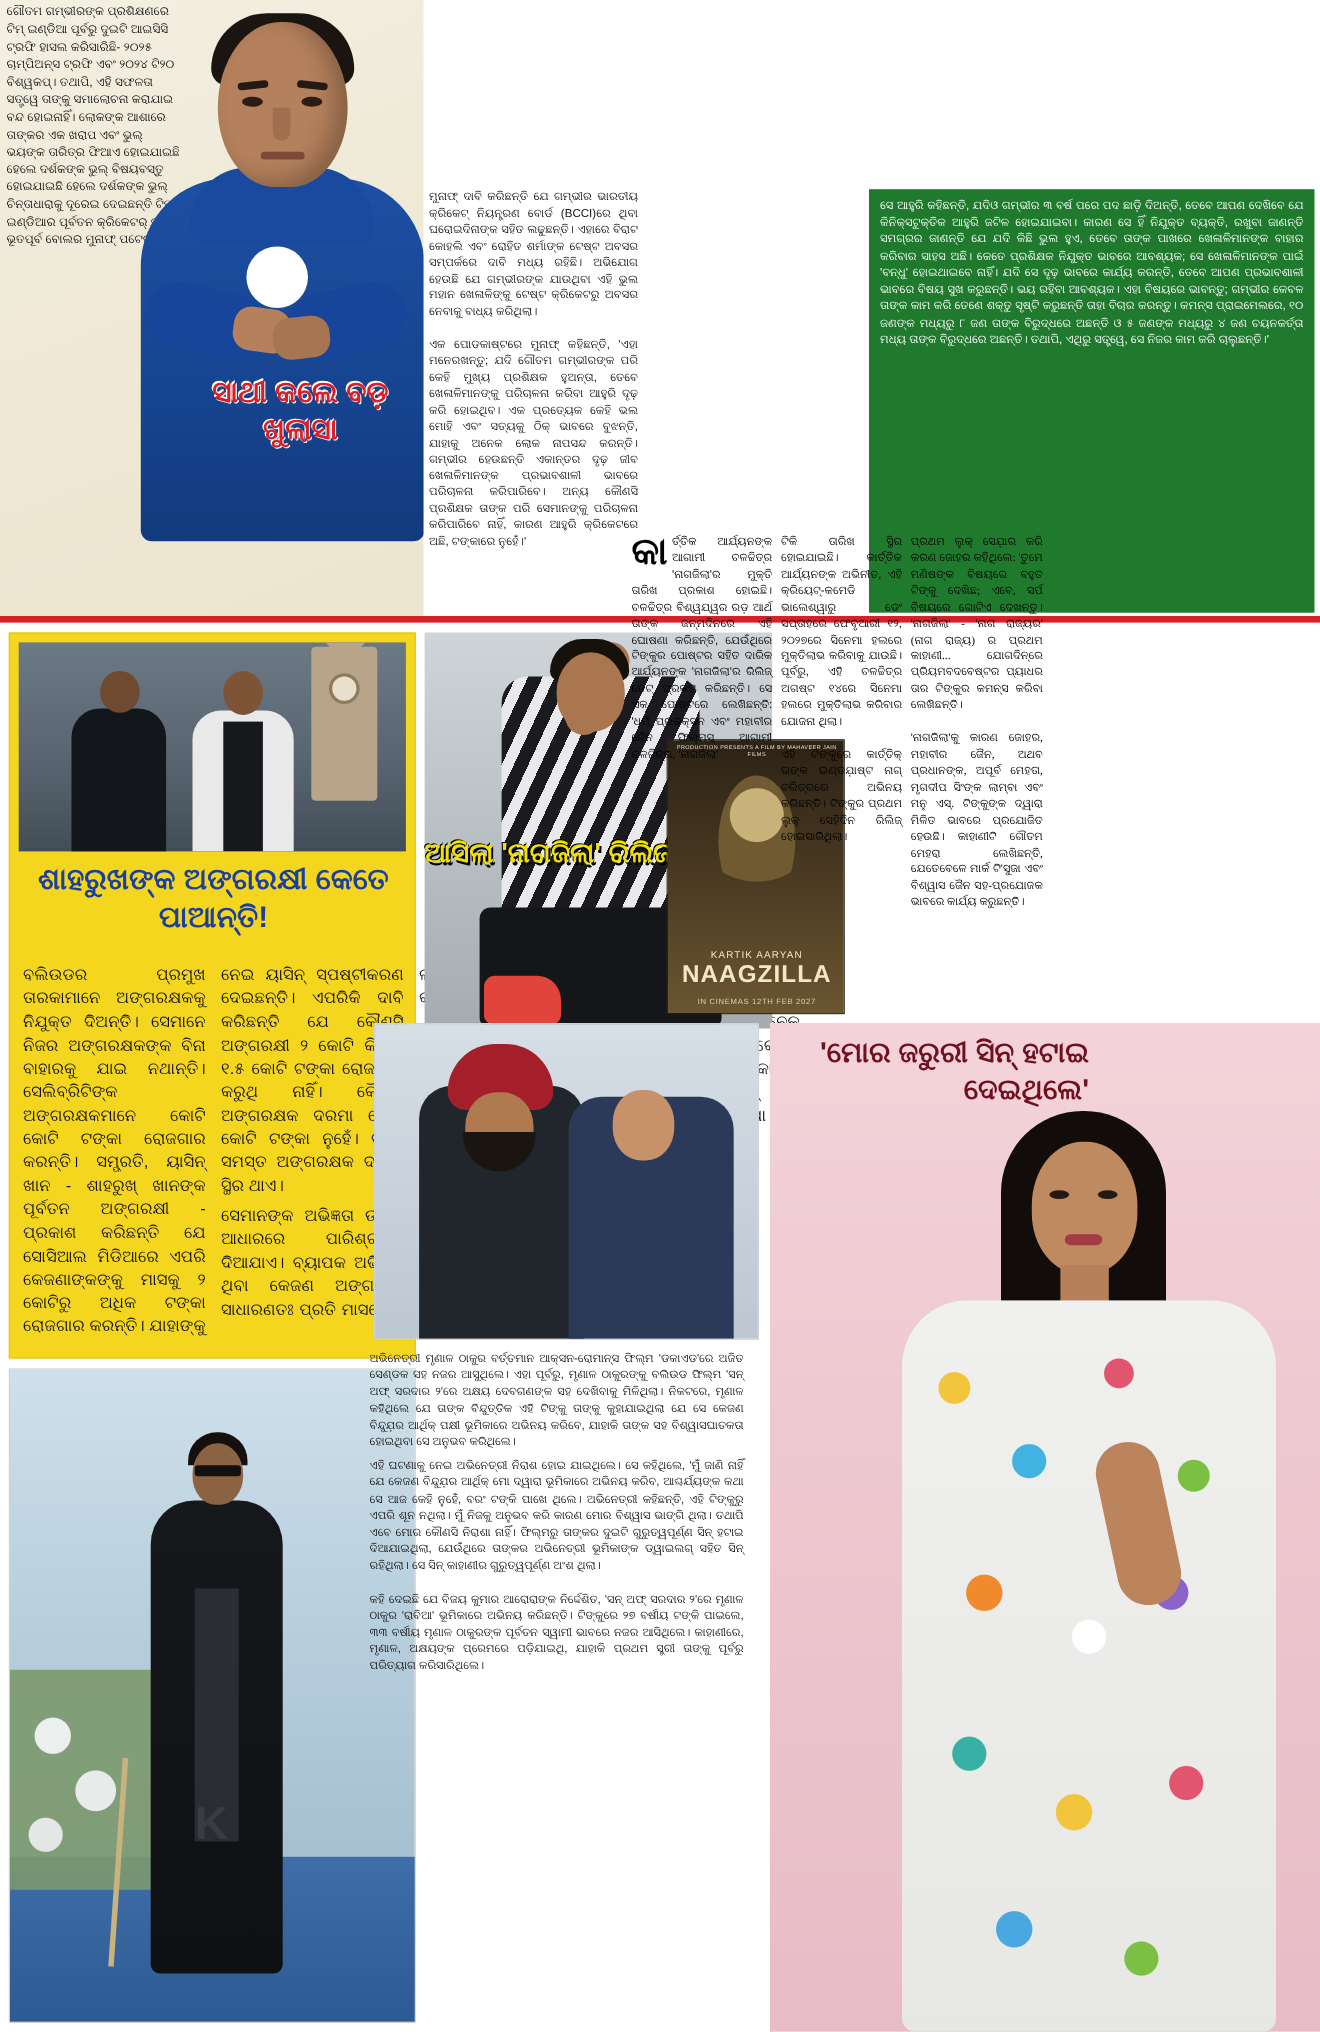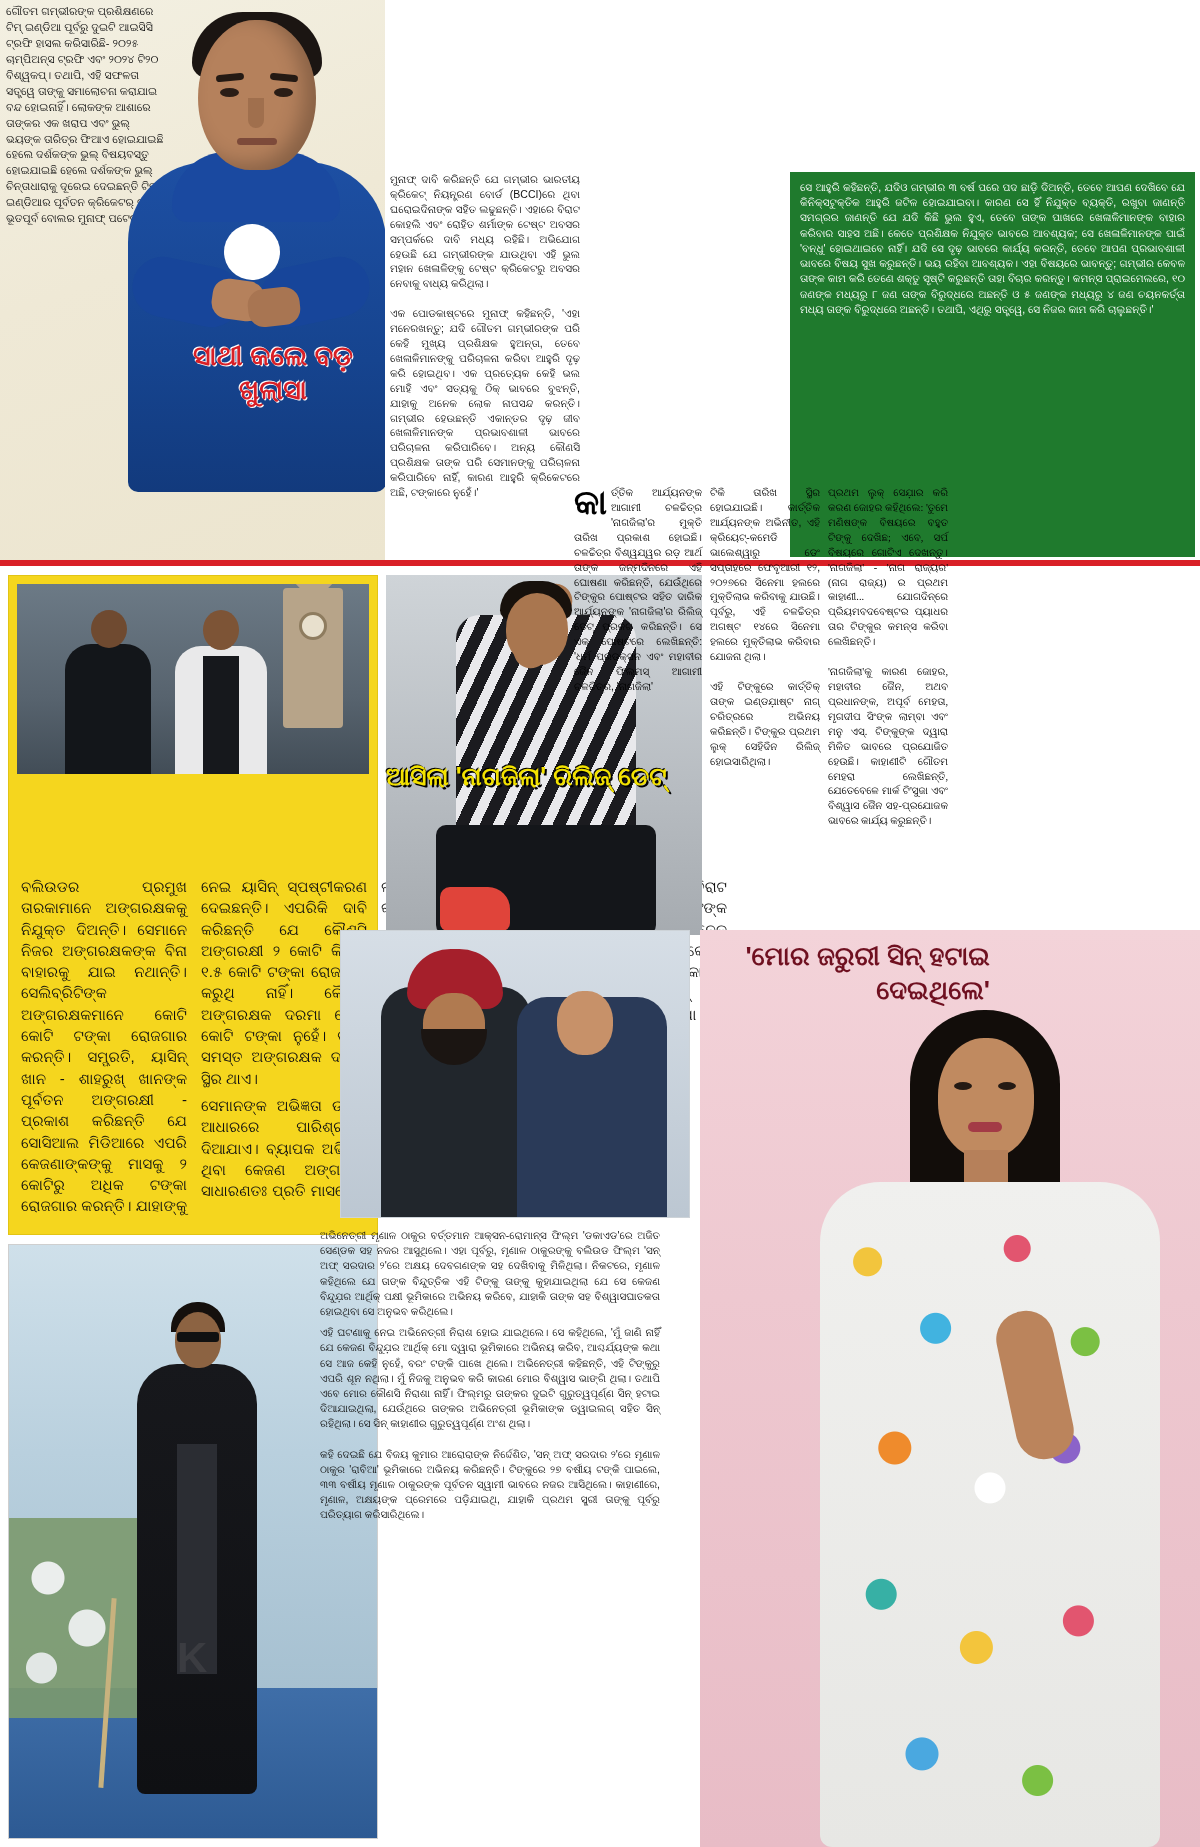--- a/index.html
+++ b/index.html
@@ -365,21 +365,21 @@
   }
   #takatak-photo .hair-w {
     position:absolute; left:208px; top:42px; width:74px; height:76px;
     background:#23170f; border-radius:38px 38px 20px 20px; z-index:-1;
   }
   #takatak-headline {
     position:absolute; left:700px; top:940px; width:290px;
     text-align:right; font-size:26px; font-weight:bold; color:#6f1020; line-height:1.3;
   }
   #mrunal-body {
-    position:absolute; left:320px; top:1228px; width:340px; height:600px;
+    position:absolute; left:336px; top:1228px; width:340px; height:600px;
     font-size:10.4px; line-height:1.46; text-align:justify;
   }
 
   
   #mrunal-panel {
     position:absolute; left:700px; top:930px; width:500px; height:917px;
     background:linear-gradient(180deg,#f3d3d9 0%,#eec8d0 40%,#e8bcc6 100%);
   }
   #mrunal-figure {
     position:absolute; left:760px; top:1010px; width:430px; height:837px;
@@ -475,20 +475,21 @@
     <div id="srk-photo">
       <div class="spire"></div>
       <div class="church">
         <div class="clock"></div>
       </div>
       <div class="man-a"></div>
       <div class="man-b">
           <div class="inner"></div>
         </div>
     </div>
+    <div id="srk-headline">ଶାହରୁଖଙ୍କ ଅଙ୍ଗରକ୍ଷୀ କେତେ ପାଆନ୍ତି!</div>
     <div id="srk-body">
       <p style="white-space:pre-line;">ବଲିଉଡର ପ୍ରମୁଖ ତାରକାମାନେ ଅଙ୍ଗରକ୍ଷକକୁ ନିଯୁକ୍ତ ଦିଅନ୍ତି। ସେମାନେ ନିଜର ଅଙ୍ଗରକ୍ଷକଙ୍କ ବିନା ବାହାରକୁ ଯାଇ ନଥାନ୍ତି। ସେଲିବ୍ରିଟିଙ୍କ ଅଙ୍ଗରକ୍ଷକମାନେ କୋଟି କୋଟି ଟଙ୍କା ରୋଜଗାର କରନ୍ତି। ସମ୍ପ୍ରତି, ୟାସିନ୍ ଖାନ - ଶାହରୁଖ୍ ଖାନଙ୍କ ପୂର୍ବତନ ଅଙ୍ଗରକ୍ଷୀ - ପ୍ରକାଶ କରିଛନ୍ତି ଯେ ସୋସିଆଲ ମିଡିଆରେ ଏପରି କେଜଣାଙ୍କଙ୍କୁ ମାସକୁ ୨ କୋଟିରୁ ଅଧିକ ଟଙ୍କା ରୋଜଗାର କରନ୍ତି। ଯାହାଙ୍କୁ ନେଇ ୟାସିନ୍ ସ୍ପଷ୍ଟୀକରଣ ଦେଇଛନ୍ତି। ଏପରିକି ଦାବି କରିଛନ୍ତି ଯେ କୌଣସି ଅଙ୍ଗରକ୍ଷୀ ୨ କୋଟି କିମ୍ବା ୧.୫ କୋଟି ଟଙ୍କା ରୋଜଗାର କରୁଥି ନାହିଁ। କୌଣସି ଅଙ୍ଗରକ୍ଷକ ଦରମା କୋଟି କୋଟି ଟଙ୍କା ନୁହେଁ। ବରଂ, ସମସ୍ତ ଅଙ୍ଗରକ୍ଷକ ଦରମା ସ୍ଥିର ଥାଏ।</p>
       <p style="white-space:pre-line;">ସେମାନଙ୍କ ଅଭିଜ୍ଞତା ଉପର ଆଧାରରେ ପାରିଶ୍ରମିକ ଦିଆଯାଏ। ବ୍ୟାପକ ଅଭିଜ୍ଞତା ଥିବା କେଜଣ ଅଙ୍ଗରକ୍ଷୀ ସାଧାରଣତଃ ପ୍ରତି ମାସରେ ୧ ଲକ୍ଷ ଟଙ୍କା ରୋଜଗାର କରନ୍ତି।
 
 ୟାସିନ୍ ଖାନ ପ୍ରାୟ ଏକ ଦଶନ୍ଧି ଧରି ଶାହରୁଖ ଖାନଙ୍କ ପାଇଁ କେଜଣ ଅଙ୍ଗରକ୍ଷୀ ଭାବରେ କାର୍ଯ୍ୟ କରିଥିଲେ। ସେ ପ୍ରକାଶ କରିଥିଲେ ଯେ ଟିଙ୍କୁ ରୋଜଗାର ଥିବା ସମୟରେ ତାଙ୍କୁ ସୁରକ୍ଷା ଯୋଗାଇବାର ପାଇଁ ସେ ଅତିରିକ୍ତ ପାରିଶ୍ରମିକ ପାଇଥିଲେ। ଗୌରୀ, ଶାହରୁଖଙ୍କ ସୁରକ୍ଷା ଯୋଗାଇବା ପାଇଁ ଅତିରିକ୍ତ ପାରିଶ୍ରମିକ ଦେଇଥିଲେ। ମନ୍ନତ ସିଂହ ଖାନ୍, ବିରାଟ କୋହଲି ଏବଂ ଯୁବରାଜ ସିଂଙ୍କ ସମେତ ଅନେକ ସେଲିବ୍ରିଟିଙ୍କ ପାଇଁ କେଜଣ ଅଙ୍ଗରକ୍ଷୀ ଭାବରେ କାର୍ଯ୍ୟ କରିବା ପରେ, ୟାସିନ୍ ଖାନ ବର୍ତ୍ତମାନ ନିଜର ସୁରକ୍ଷା ଫର୍ମ ଚଳାଉଛନ୍ତି।</p>
     </div>
   </div>
 
   <div id="srk-photo2">
     <div class="carpet"></div>
@@ -507,20 +508,27 @@
     <div class="body"></div>
     <div class="legs"></div>
     <div class="arm"></div>
     <div class="hair"></div>
     <div class="head"></div>
     <div class="shoe"></div>
   </div>
 
   <div id="naag-headline">ଆସିଲା 'ନାଗଜିଲା' ରିଲିଜ୍ ଡେଟ୍</div>
 
+  <div id="naag-poster">
+    <div class="poster-top">PRODUCTION PRESENTS A FILM BY MAHAVEER JAIN FILMS</div>
+    <div class="snake"></div>
+    <div class="pname">KARTIK AARYAN</div>
+    <div class="ptitle">NAAGZILLA</div>
+    <div class="pdate">IN CINEMAS 12TH FEB 2027</div>
+  </div>
 
   <div id="naag-col-1">
     <span id="naag-dropcap">କା</span>
     <span style="white-space:pre-line;">ର୍ତ୍ତିକ ଆର୍ଯ୍ୟନଙ୍କ ଆଗାମୀ ଚଳଚ୍ଚିତ୍ର 'ନାଗଜିଲା'ର ମୁକ୍ତି ତାରିଖ ପ୍ରକାଶ ହୋଇଛି। ଚଳଚ୍ଚିତ୍ର ବିଶ୍ୱଯ୍ୱର ରଡ଼ ଆର୍ଥ ତାଙ୍କ ଜନ୍ମଦିନରେ ଏହି ଘୋଷଣା କରିଛନ୍ତି, ଯେଉଁଥିରେ ଟିଙ୍କୁର ପୋଷ୍ଟର ସହିତ ଦାରିକ ଆର୍ଯ୍ୟନଙ୍କ 'ନାଗଜିଲା'ର ରିଲିଜ୍ ଡେଟ୍ ପ୍ରକଟ କରିଛନ୍ତି। ସେ ଏକ ପୋଷ୍ଟରେ ଲେଖିଛନ୍ତି: 'ଧର୍ମ ପ୍ରଡକ୍ସନ ଏବଂ ମହାବୀର ଜୈନ ଫିଲ୍ମସ୍ ଆଗାମୀ ଚଳଚ୍ଚିତ୍ର, 'ନାଗଜିଲା'</span>
   </div>
   <div id="naag-col-2" style="white-space:pre-line;">ଟିକି ତାରିଖ ସ୍ଥିର ହୋଇଯାଇଛି। କାର୍ତ୍ତିକ ଆର୍ଯ୍ୟନଙ୍କ ଅଭିନୀତ, ଏହି କ୍ରିୟେଟ୍-କମେଡି ଭାଲେଶ୍ୱାରୁ ଡେଂ ସପ୍ତାହରେ ଫେବୃଆରୀ ୧୨, ୨୦୨୭ରେ ସିନେମା ହଲରେ ମୁକ୍ତିଲାଭ କରିବାକୁ ଯାଉଛି। ପୂର୍ବରୁ, ଏହି ଚଳଚ୍ଚିତ୍ର ଅଗଷ୍ଟ ୧୪ରେ ସିନେମା ହଲରେ ମୁକ୍ତିଲାଭ କରିବାର ଯୋଜନା ଥିଲା।
 
 ଏହି ଟିଙ୍କୁରେ କାର୍ତ୍ତିକ୍ ତାଙ୍କ ଇଣ୍ଡଯ଼ାଷ୍ଟ ନାଗ୍ ଚରିତ୍ରରେ ଅଭିନୟ କରିଛନ୍ତି। ଟିଙ୍କୁର ପ୍ରଥମ ଲୁକ୍ ସେହିଦିନ ରିଲିଜ୍ ହୋଇସାରିଥିଲା।</div>
   <div id="naag-col-3" style="white-space:pre-line;">ପ୍ରଥମ ଲୁକ୍ ସେଯ଼ାର କରି କରଣ ଜୋହର କହିଥିଲେ: 'ତୁମେ ମଣିଷଙ୍କ ବିଷୟରେ ବହୁତ ଟିଙ୍କୁ ଦେଖିଛ; ଏବେ, ସର୍ପ ବିଷୟରେ ଗୋଟିଏ ଦେଖନ୍ତୁ। 'ନାଗଜିଲା' - 'ନାଗ ରାଜ୍ୟର' (ନାଗ ରାଜ୍ୟ) ର ପ୍ରଥମ କାହାଣୀ... ଯୋଗଦିନ୍ରେ ପ୍ରିୟମବଦବେଷ୍ଟର ପ୍ୟାଧର ତାର ଟିଙ୍କୁର କମନ୍ସ କରିବା ଲେଖିଛନ୍ତି।
 

